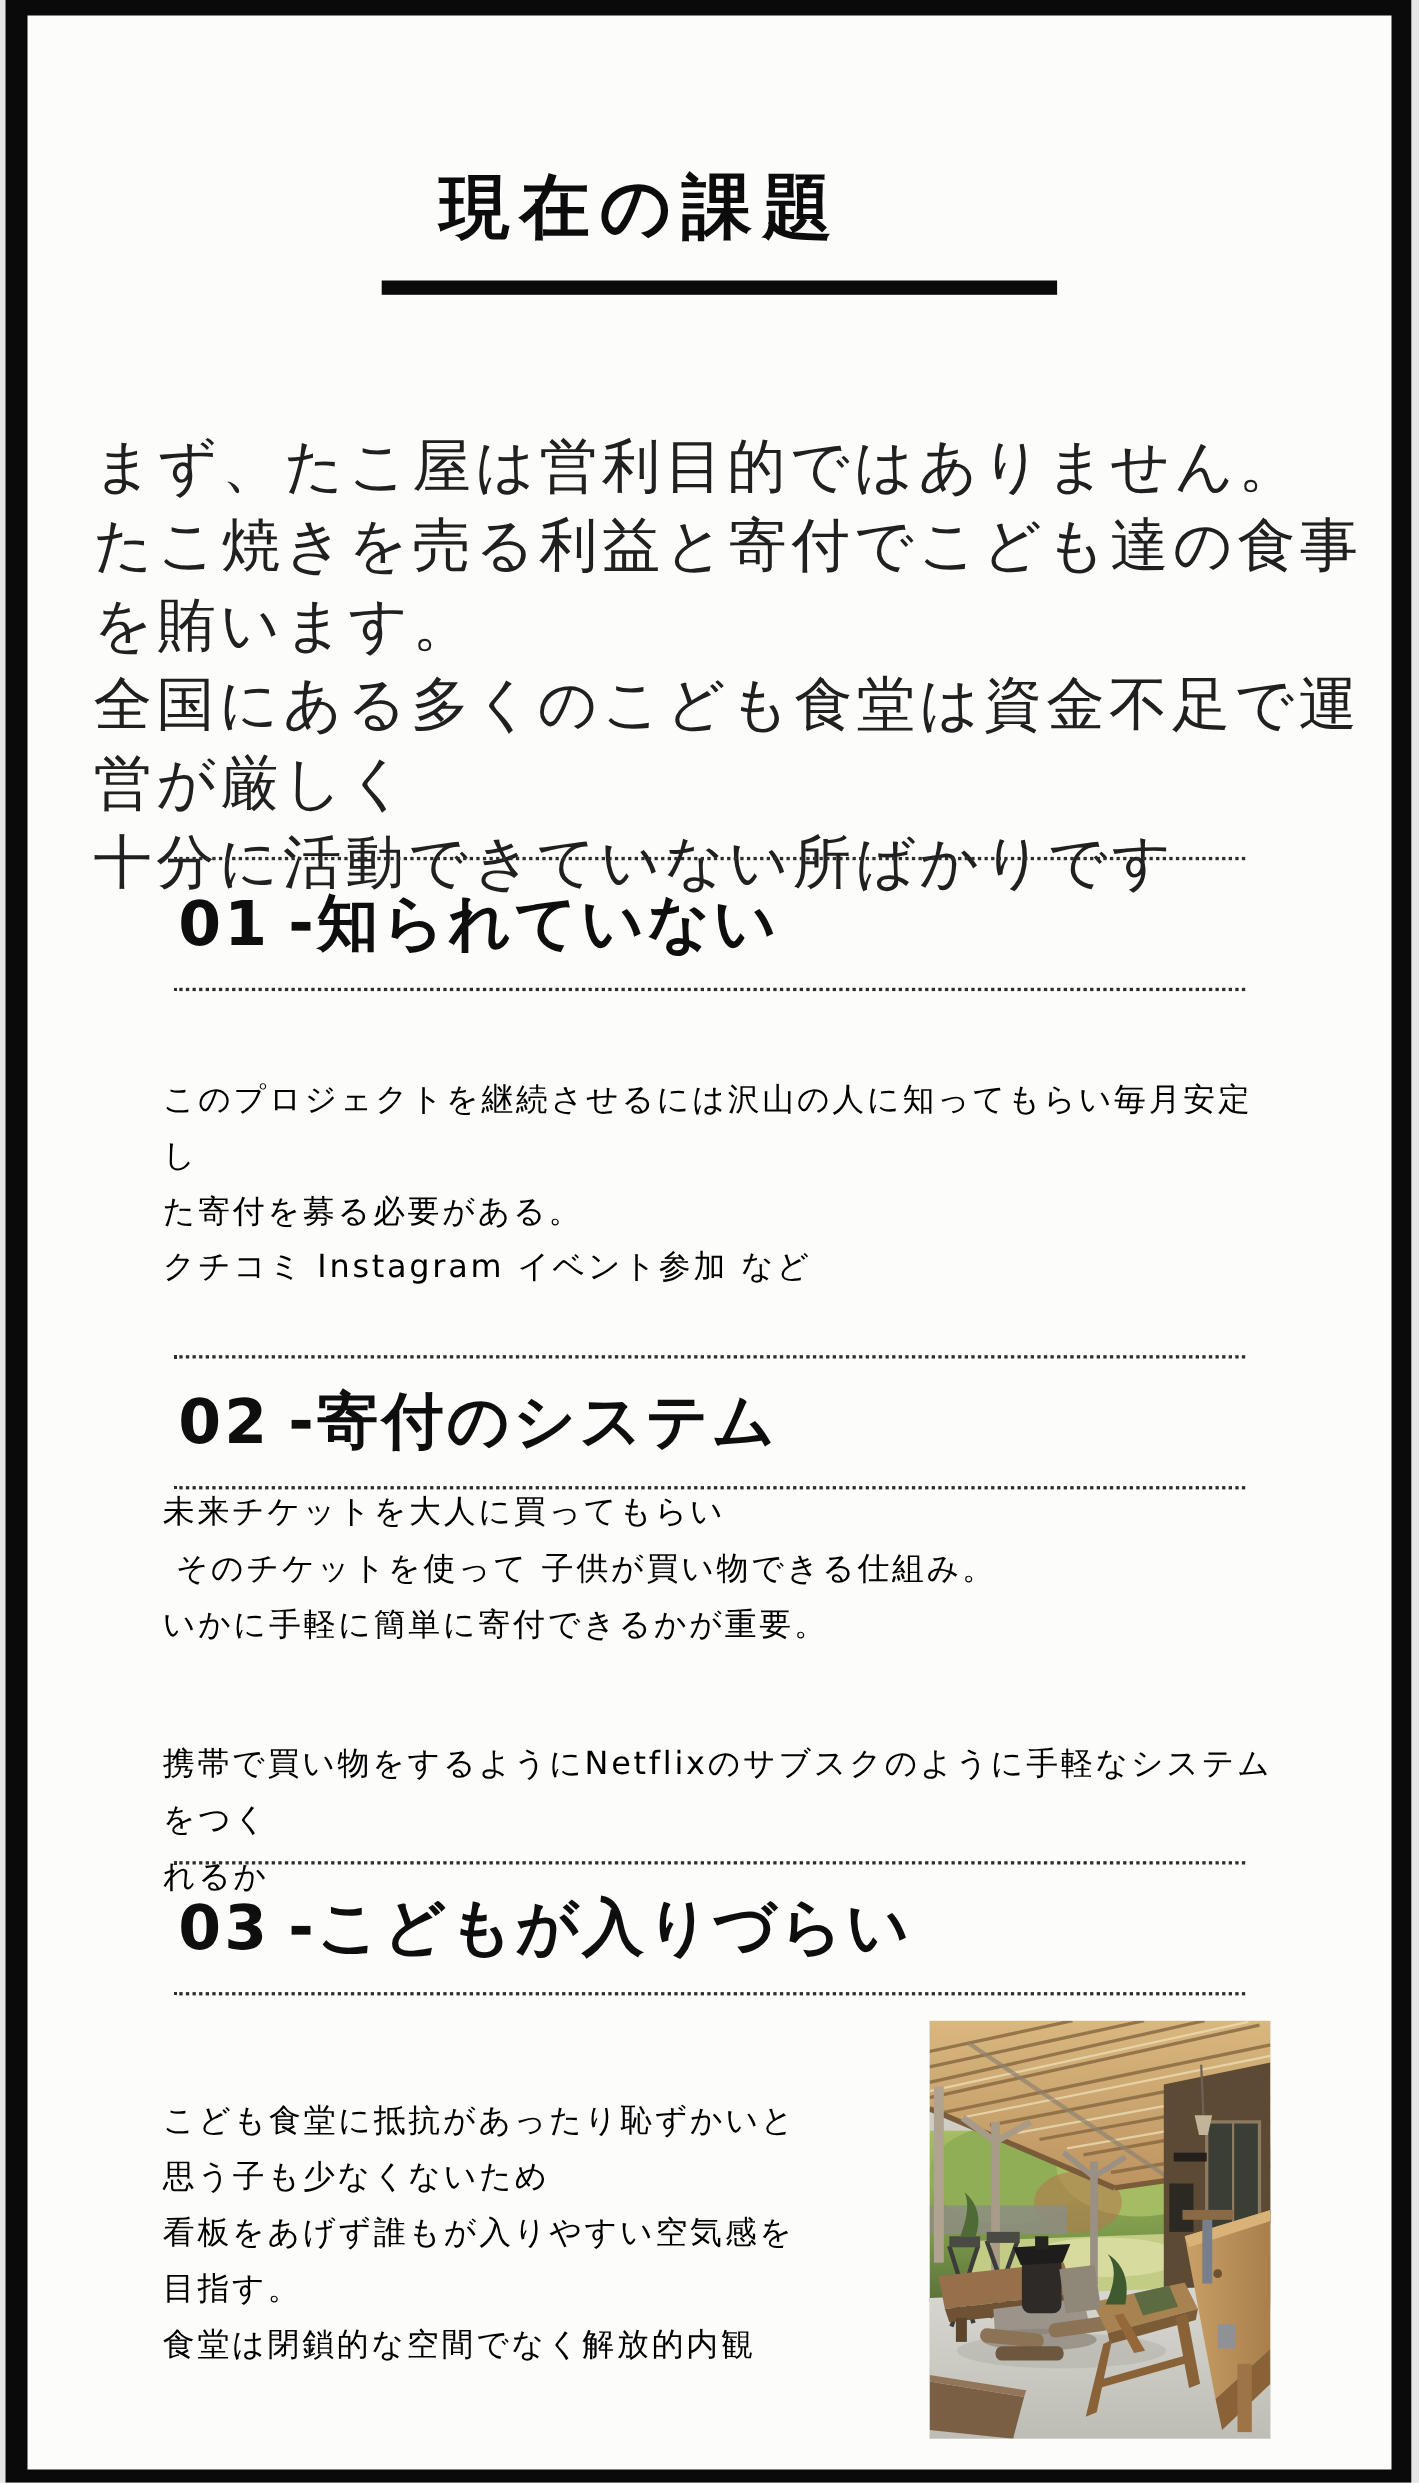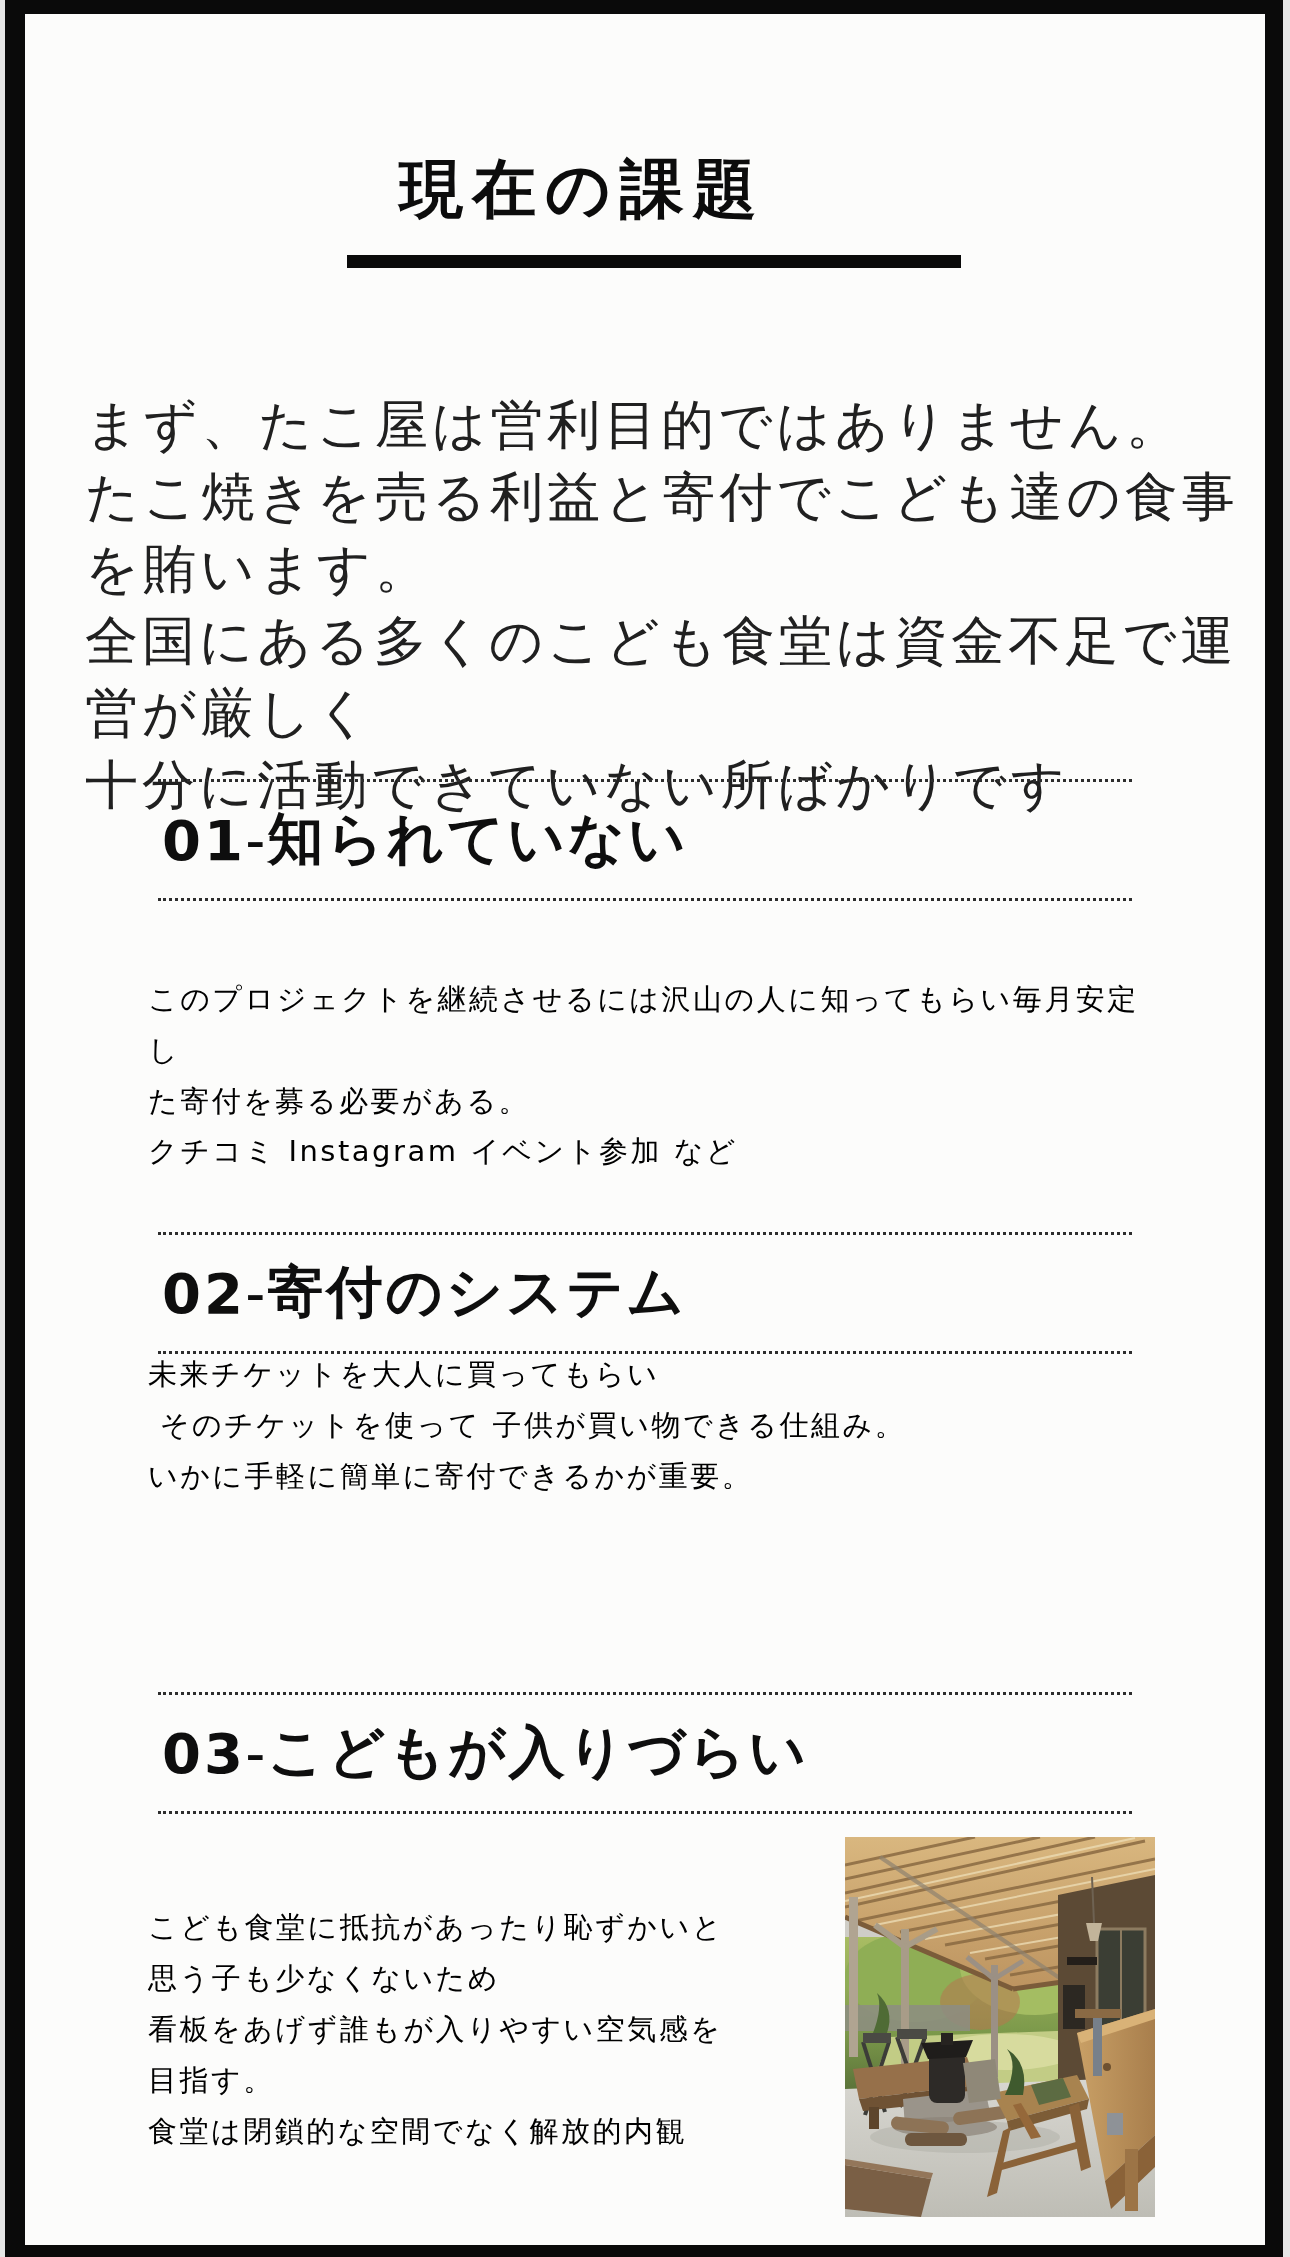--- a/index.html
+++ b/index.html
@@ -38,21 +38,21 @@
 
   .sec-head{
     position:absolute;left:158px;width:974px;height:122px;
     border-top:3px dotted #2d2d2d;border-bottom:3px dotted #2d2d2d;
     box-sizing:border-box;
     display:flex;align-items:center;
     font-weight:900;color:#0e0e0e;
     font-size:56px;letter-spacing:3px;
   }
   .sec-head .num{padding-left:4px;}
-  .sec-head .ttl{font-family:Liberation Serif, serif;}
+  .sec-head .ttl{margin-left:16px;}
 
   .body-text{
     position:absolute;left:148px;width:1010px;margin:0;
     font-size:29px;line-height:51px;letter-spacing:2.5px;
     white-space:pre-wrap;color:#000000;
   }
 
   #sec01-head{top:779px;text-align:right;}
   #sec01-p1{top:974px;}
   #sec01-p2{top:1126px;}
@@ -93,20 +93,22 @@
 た寄付を募る必要がある。</p>
   <p class="body-text" id="sec01-p2">クチコミ Instagram イベント参加 など</p>
 
   <div class="sec-head" id="sec02-head">
     <span class="num">02</span>
     <span class="ttl">-寄付のシステム</span>
   </div>
   <p class="body-text" id="sec02-p1">未来チケットを大人に買ってもらい
  そのチケットを使って 子供が買い物できる仕組み。
 いかに手軽に簡単に寄付できるかが重要。</p>
+  <p class="body-text" id="sec02-p2">携帯で買い物をするようにNetflixのサブスクのように手軽なシステムをつく
+れるか</p>
 
   <div class="sec-head" id="sec03-head">
     <span class="num">03</span>
     <span class="ttl">-こどもが入りづらい</span>
   </div>
   <p class="body-text" id="sec03-p1">こども食堂に抵抗があったり恥ずかいと
 思う子も少なくないため
 看板をあげず誰もが入りやすい空気感を
 目指す。
 食堂は閉鎖的な空間でなく解放的内観</p>

